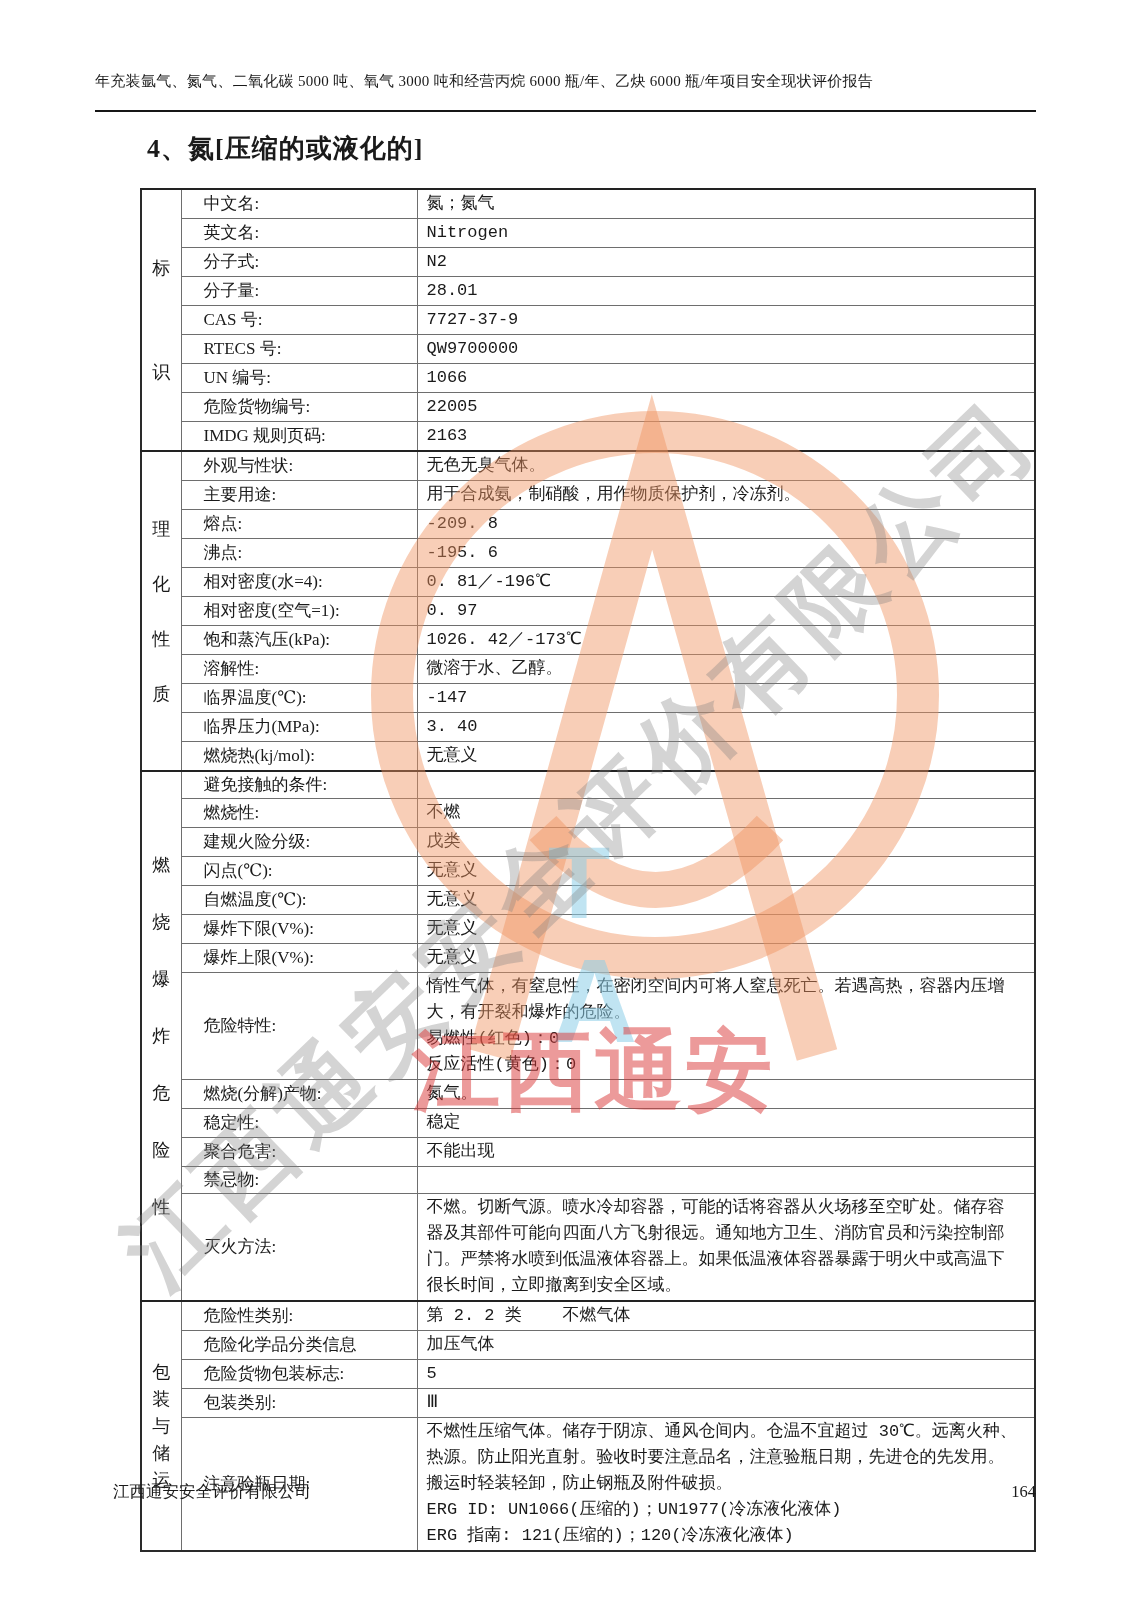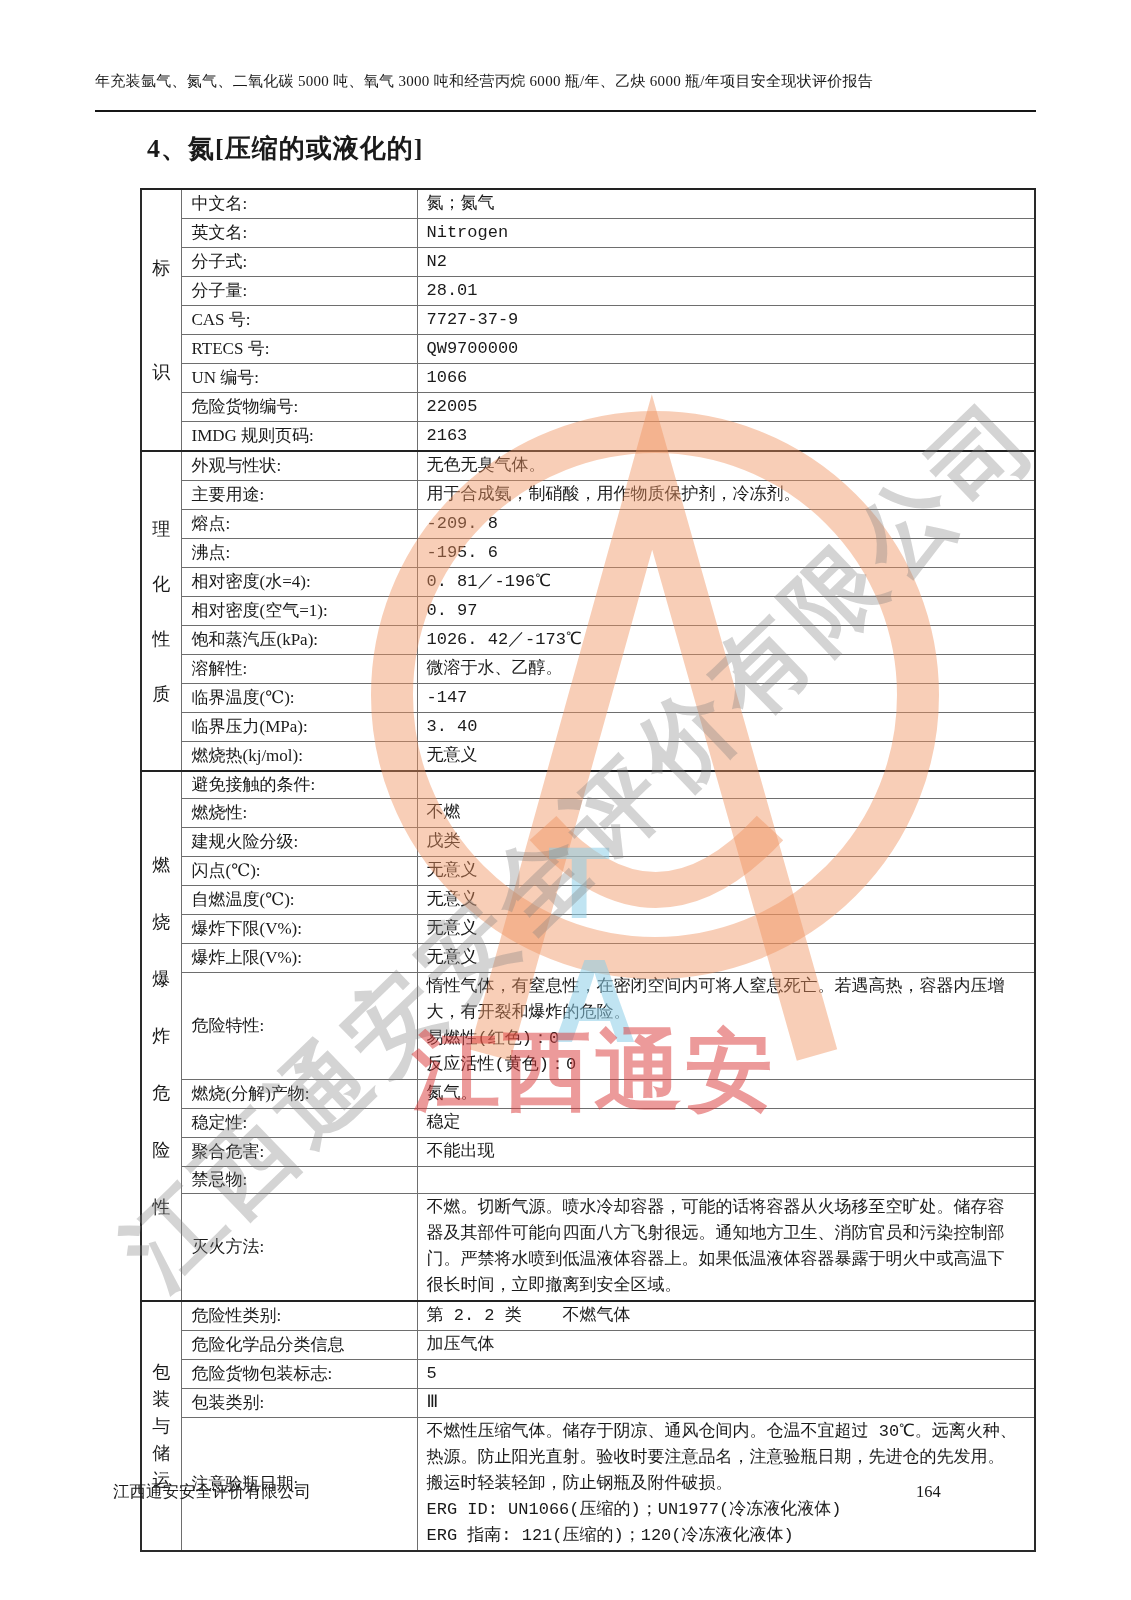--- a/index.html
+++ b/index.html
@@ -49,39 +49,39 @@
     position:absolute; inset:0;
     display:flex; flex-direction:column;
     align-items:center; justify-content:center;
     font-size:18px; line-height:18px;
   }
   .sec-id0 .sec-label { gap:86px; }
   .sec-id1 .sec-label { gap:37px; }
   .sec-id2 .sec-label { gap:39px; }
   .sec-id3 .sec-label { gap:9px;  }
   td.field-cell {
-    padding:0 4px 0 10px;
+    padding:0 4px 0 22px;
     font-size:17px; line-height:26px;
     white-space:nowrap;
   }
   td.value-cell {
     padding:1px 16px 1px 9px;
     font-size:17px; line-height:26px;
     white-space:pre-wrap;
     font-family:"Liberation Mono","DejaVu Sans Mono",monospace;
   }
 
   
   .page-footer {
     position:absolute; top:1481px; left:95px; width:941px;
     font-size:16.5px;
     display:flex; align-items:baseline;
   }
   .footer-company { flex:1; text-align:left; padding-left:18px; }
-  .footer-page    { width:120px; text-align:left; }
+  .footer-page    { width:120px; text-align:right; }
   .footer-doc     { flex:1; text-align:right; }
 
   
   .watermark { position:absolute; inset:0; pointer-events:none; z-index:6; }
   .wm-logo { position:absolute; left:330px; top:390px; }
   .wm-diag {
     position:absolute; left:140px; top:1205px;
     transform:rotate(-44deg); transform-origin:0 50%;
     font-size:94px; font-weight:bold; letter-spacing:8px;
     color:rgba(128,128,128,0.34);

